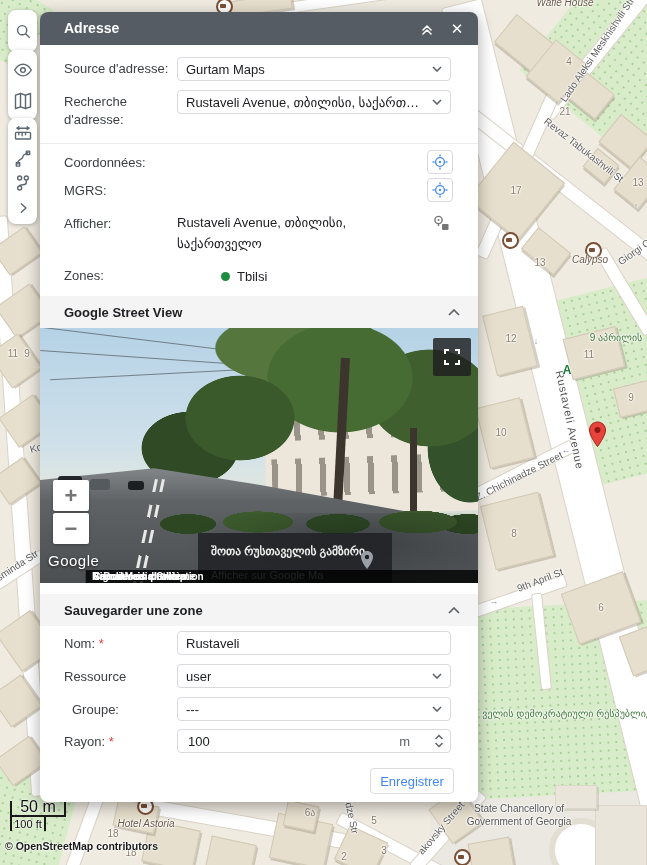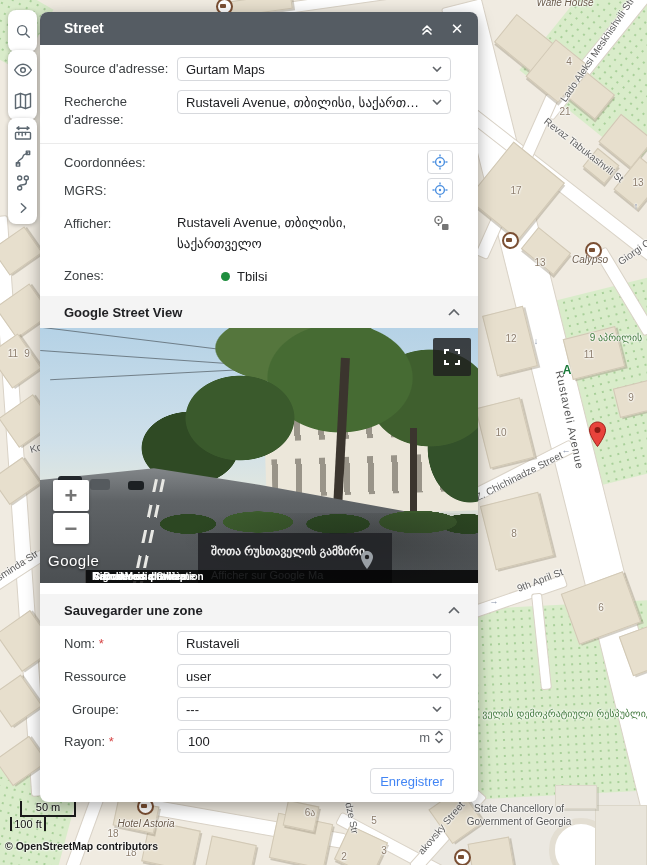--- a/index.html
+++ b/index.html
@@ -28,22 +28,22 @@
   .ml.num{color:#8d7e6d;}
   .ml.poi{color:#6b5b4b;font-style:italic;}
   .ml.park{color:#41793d;}
   .ml.gov{color:#555;white-space:normal;width:112px;text-align:center;line-height:1.25;}
   .ml.transit{color:#1b7a3a;font-weight:bold;font-size:12px;}
   .ml.arrow{color:#8792a8;font-size:9px;}
   .marker{position:absolute;left:588px;top:421px;z-index:6;}
   
   .scale-m{position:absolute;left:10px;top:801px;width:52px;height:14px;z-index:10;
            border-left:2px solid #1a1a1a;border-right:2px solid #1a1a1a;border-bottom:2px solid #1a1a1a;
-           font-size:11px;color:#111;text-align:center;line-height:12px;
-           text-shadow:0 0 2px #fff,0 0 2px #fff;margin-left:10px;}
+           font-size:16px;color:#111;text-align:center;line-height:12px;
+           text-shadow:0 0 2px #fff,0 0 2px #fff;}
   .scale-ft{position:absolute;left:10px;top:817px;width:32px;height:14px;z-index:10;
            border-left:2px solid #1a1a1a;border-right:2px solid #1a1a1a;
            font-size:11px;color:#111;text-align:center;line-height:15px;
            text-shadow:0 0 2px #fff,0 0 2px #fff;}
   .osm-attr{position:absolute;left:5px;top:840px;z-index:10;font-size:10.5px;font-weight:bold;
            color:#1a1a1a;text-shadow:0 0 2px #fff,0 0 2px #fff,0 0 3px #fff;}
   
   .sbbox{position:absolute;left:8px;width:29px;background:#fff;border-radius:8px;z-index:40;
          box-shadow:0 1px 4px rgba(0,0,0,.28);display:flex;flex-direction:column;
          align-items:center;justify-content:space-around;padding:4px 0;}
@@ -70,21 +70,21 @@
         border-radius:4px;background:#fff;display:flex;align-items:center;justify-content:center;cursor:pointer;}
   .divider{position:absolute;left:0;right:0;border-top:1px solid #ebebeb;}
   .sechdr{position:absolute;left:0;right:0;height:32px;background:#f4f4f4;display:flex;
           align-items:center;justify-content:space-between;padding:0 18px 0 24px;box-sizing:border-box;}
   .sechdr b{font-size:13px;color:#202124;font-weight:700;}
   .dot{position:absolute;width:9px;height:9px;border-radius:50%;background:#1e8e3e;}
   .savebtn{position:absolute;box-sizing:border-box;width:84px;height:26px;border:1px solid #dadce0;
           border-radius:4px;background:#fff;color:#4285f4;font-size:13px;font-family:inherit;
           display:flex;align-items:center;justify-content:center;cursor:pointer;}
   .numwrap{position:absolute;box-sizing:border-box;height:24px;border:1px solid #d7d9dd;border-radius:4px;
-          background:#fff;display:flex;padding:0 6px 0 8px;}
+          background:#fff;display:flex;align-items:center;padding:0 6px 0 8px;gap:20px;}
   .numwrap input{border:none;outline:none;flex:1;font:13px "Liberation Sans",sans-serif;color:#202124;min-width:0;}
   .unit{font-size:13px;color:#5f6368;margin-right:4px;}
   
   .sv{position:absolute;left:0;top:316px;width:438px;height:255px;overflow:hidden;background:#9fb8c8;}
   .sv *{position:absolute;}
   .sv-sky{inset:0;background:linear-gradient(180deg,#b5d2e6 0%,#cfe0ea 45%,#dfe6e0 62%,#d8ddd6 70%);}
   .pl{height:1px;background:rgba(50,55,58,.55);}
   .sv-bld{left:225px;top:55px;width:213px;height:128px;background:#ece7da;transform:rotate(-2deg);
           border-top:3px solid #d8d2c2;}
   .winrow{left:6px;right:4px;height:30px;background:repeating-linear-gradient(90deg,rgba(85,80,70,.55) 0 6px,transparent 6px 24px);}
@@ -296,21 +296,21 @@
     </div>
     <div class="sbico">
       <svg width="20" height="20" viewBox="0 0 24 24">
           <polyline points="10,7 15.5,12 10,17"></polyline>
         </svg>
     </div>
   </div>
 
   <div class="panel">
     <div class="phead">
-      <div class="ptitle">Street</div>
+      <div class="ptitle">Adresse</div>
       <div class="hbtn" style="right:40px">
         <svg width="14" height="14" viewBox="0 0 14 14" fill="none" stroke="#fff" stroke-width="1.6" stroke-linecap="round" stroke-linejoin="round">
             <polyline points="3,8 7,4 11,8"></polyline>
             <polyline points="3,12 7,8 11,12"></polyline>
           </svg>
       </div>
       <div class="hbtn" style="right:10px;font-size:15px">✕</div>
     </div>
 
     <div class="lbl" style="left:24px;top:48px">Source d'adresse:</div>

